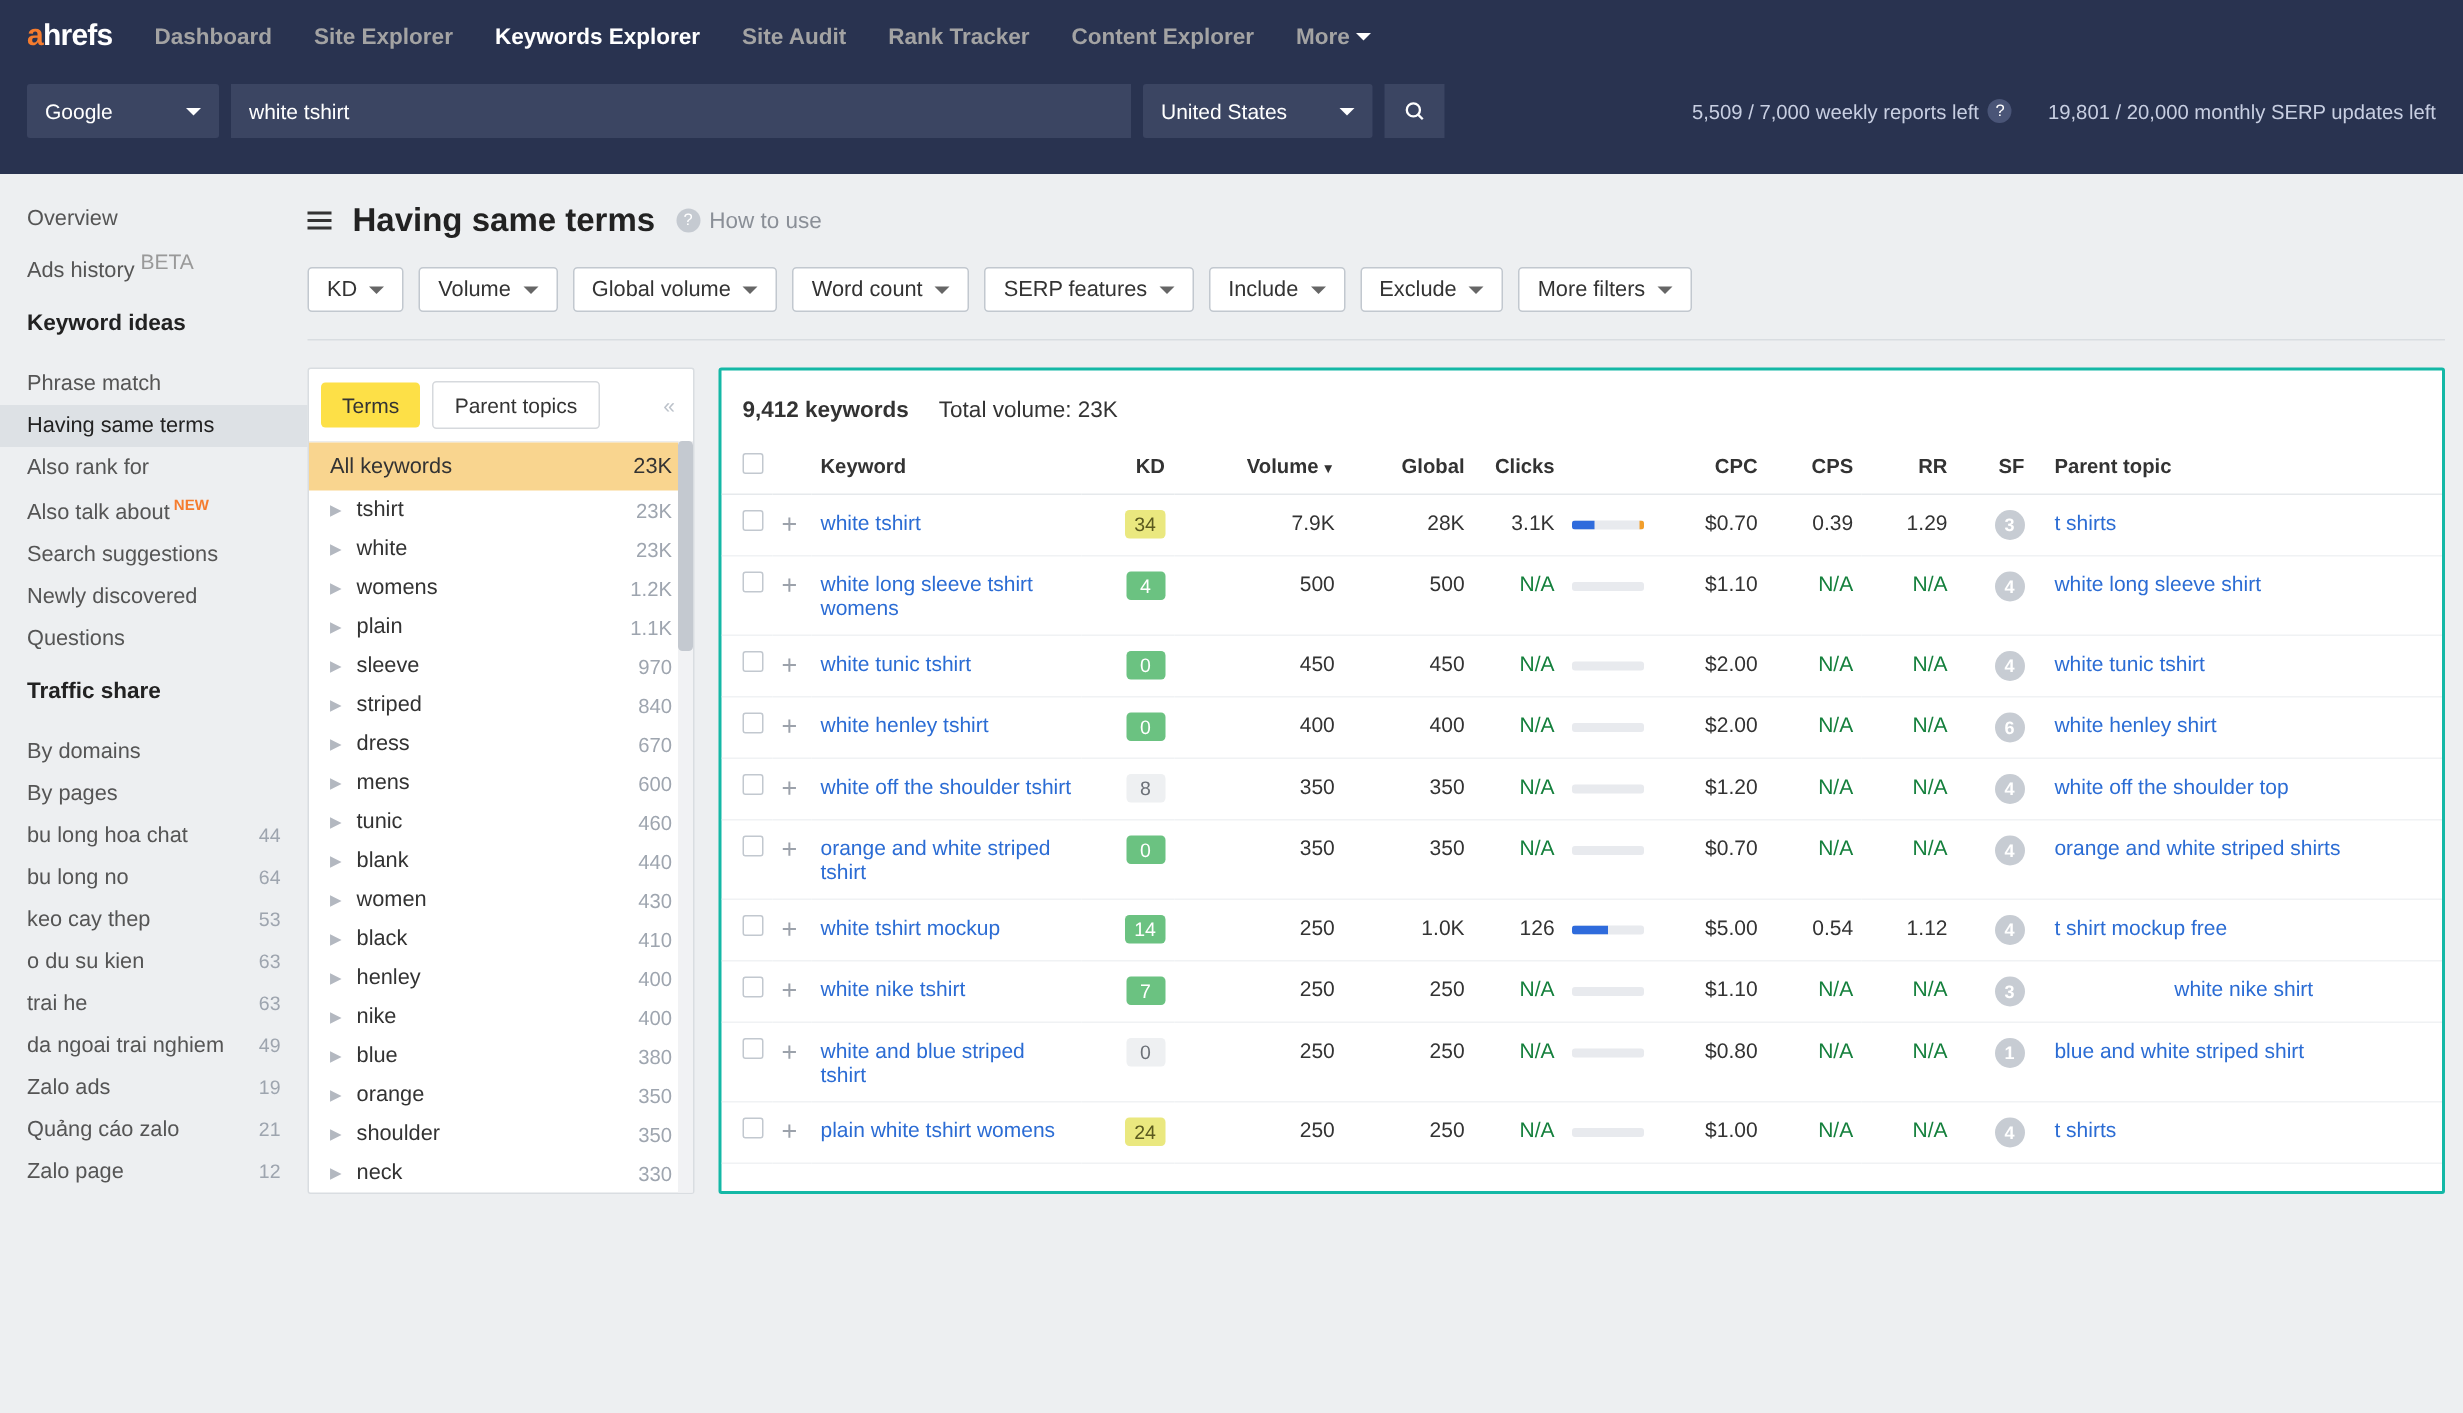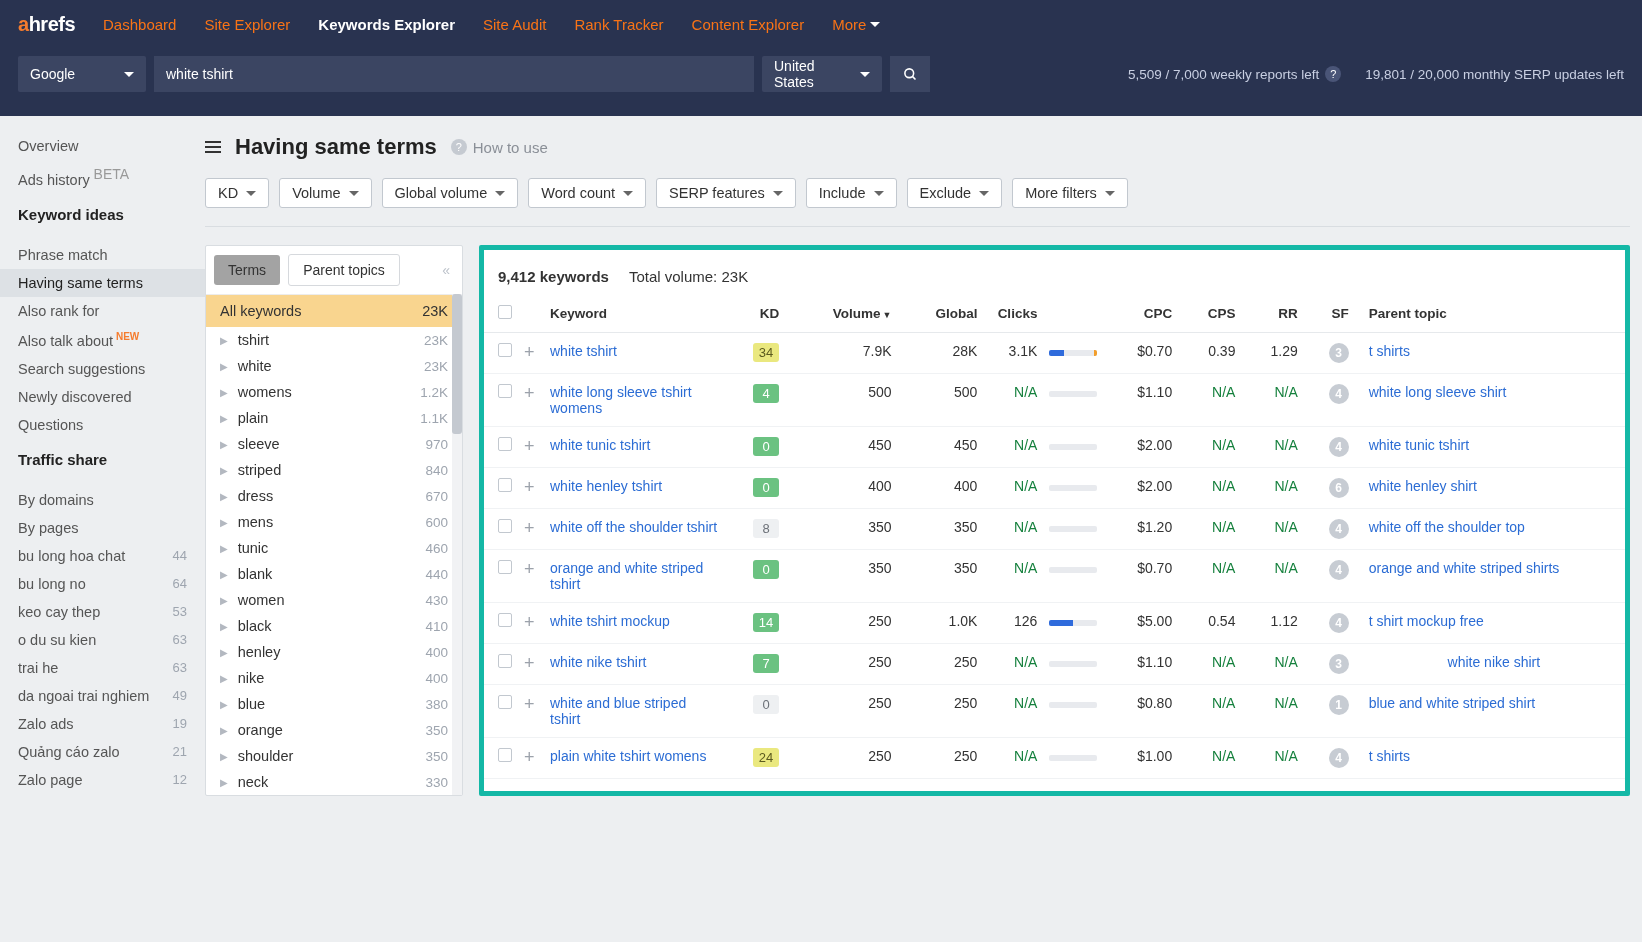--- a/index.html
+++ b/index.html
@@ -4,21 +4,21 @@
 <style>
 * { box-sizing: border-box; margin: 0; padding: 0; }
 body { font-family: -apple-system, BlinkMacSystemFont, "Segoe UI", Helvetica, Arial, sans-serif; font-size: 14px; color: #333; background: #edeff1; }
 a { color: #2b6cd4; text-decoration: none; }
 
 
 .topnav { background: #293350; color: #cfd5e4; display: flex; align-items: center; padding: 0 18px; height: 48px; gap: 28px; }
 .logo { font-weight: 700; font-size: 20px; letter-spacing: -0.5px; }
 .logo .a1 { color: #f57c2e; }
 .logo .rest { color: #fff; }
-.nav-item { color: #f97316; cursor: pointer; font-size: 15px; }
+.nav-item { color: #a3a3a3; cursor: pointer; font-size: 15px; font-weight: bold; }
 .nav-item.active { color: #fff; font-weight: 600; }
 .nav-more { display: flex; align-items: center; gap: 4px; }
 
 
 .searchbar { background: #293350; display: flex; align-items: center; padding: 8px 18px 24px; gap: 8px; color: #fff; }
 .sb-select { background: #3b4562; border: none; color: #fff; padding: 8px 12px; display: flex; align-items: center; gap: 8px; height: 36px; border-radius: 2px; }
 .sb-input { flex: 0 0 600px; background: #3b4562; color: #fff; border: none; height: 36px; padding: 0 12px; font-size: 14px; }
 .sb-input::placeholder { color: #aab3cc; }
 .sb-btn { background: #3b4562; border: none; color: #fff; width: 40px; height: 36px; display: flex; align-items: center; justify-content: center; }
 .stats-right { margin-left: auto; display: flex; gap: 24px; align-items: center; color: #c8cfe2; font-size: 13.5px; }
@@ -47,33 +47,33 @@
 
 .filters { display: flex; gap: 10px; padding: 14px 0 18px; border-bottom: 1px solid #d9dde1; }
 .filter-btn { background: #fff; border: 1px solid #c2c8cf; border-radius: 3px; padding: 6px 12px; display: flex; align-items: center; gap: 8px; font-size: 14.5px; color: #333; cursor: pointer; }
 
 .content-row { display: flex; gap: 16px; margin-top: 18px; }
 
 
 .terms-panel { width: 258px; background: #fff; border: 1px solid #d9dde1; border-radius: 2px; position: relative; }
 .terms-tabs { display: flex; align-items: center; padding: 8px; gap: 8px; border-bottom: 1px solid #ececec; }
 .tab { padding: 7px 14px; border-radius: 3px; font-size: 14px; cursor: pointer; }
-.tab.active { background: #a3a3a3; }
+.tab.active { background: #fde047; }
 .tab.inactive { border: 1px solid #d6d9dd; }
 .collapse-icon { margin-left: auto; color: #bcc2ca; font-size: 14px; padding-right: 4px; }
 .term-all { background: #f9d58f; display: flex; justify-content: space-between; padding: 8px 14px; font-size: 14.5px; color: #333; }
 .term-row { display: flex; align-items: center; padding: 5px 14px; font-size: 14.5px; cursor: pointer; }
 .term-row .tri { color: #b3b8c0; font-size: 10px; margin-right: 10px; }
 .term-row .tname { flex: 1; color: #333; }
 .term-row .tcount { color: #9ea5af; font-size: 13.5px; }
 .scroll-track { position: absolute; right: 0; top: 48px; bottom: 0; width: 10px; background: #f1f2f4; }
 .scroll-thumb { background: #c4c9d0; width: 100%; height: 140px; border-radius: 3px; }
 
 
-.kw-panel { flex: 1; background: #fff; border: 5px solid #14b8a6; border-radius: 2px; padding: 18px 0 0; overflow: hidden; }
+.kw-panel { flex: 1; background: #fff; border: 2px solid #14b8a6; border-radius: 2px; padding: 18px 0 0; overflow: hidden; }
 .kw-header { padding: 0 14px 10px; display: flex; gap: 20px; font-size: 15px; }
 .kw-header strong { font-weight: 600; }
 .kw-table { width: 100%; border-collapse: collapse; }
 .kw-table th { text-align: left; font-weight: 600; font-size: 13.5px; padding: 10px 6px; border-bottom: 1px solid #e6e9ec; color: #333; }
 .kw-table th.r, .kw-table td.r { text-align: right; }
 .kw-table td { padding: 10px 6px; border-bottom: 1px solid #f0f2f4; font-size: 14px; vertical-align: top; }
 .chk { width: 14px; height: 14px; border: 1px solid #c2c8cf; border-radius: 2px; display: inline-block; }
 .plus { color: #9ca2ab; font-size: 18px; font-weight: 400; cursor: pointer; line-height: 1; }
 .kd-badge { display: inline-block; min-width: 26px; text-align: center; border-radius: 3px; padding: 2px 6px; font-size: 13px; font-weight: 400; }
 .kd-yellow { background: #eae87f; color: #5b5a1f; }
@@ -106,21 +106,21 @@
       <span class="caret-down"></span>
   </div>
 </div>
 
 <div class="searchbar">
   <div class="sb-select" style="width:128px;justify-content:space-between;">
     <span>Google</span>
       <span class="caret-down"></span>
   </div>
   <input class="sb-input" value="white tshirt" style="">
-  <div class="sb-select" style="width:120px;justify-content:space-between;">
+  <div class="sb-select" style="width:153px;justify-content:space-between;">
     <span>United States</span>
       <span class="caret-down"></span>
   </div>
   <button class="sb-btn">
     <svg width="15" height="15" viewBox="0 0 24 24" fill="none" stroke="#fff" stroke-width="2.5">
         <circle cx="10" cy="10" r="7"></circle>
         <line x1="20" y1="20" x2="15" y2="15"></line>
       </svg>
   </button>
   <div class="stats-right">

